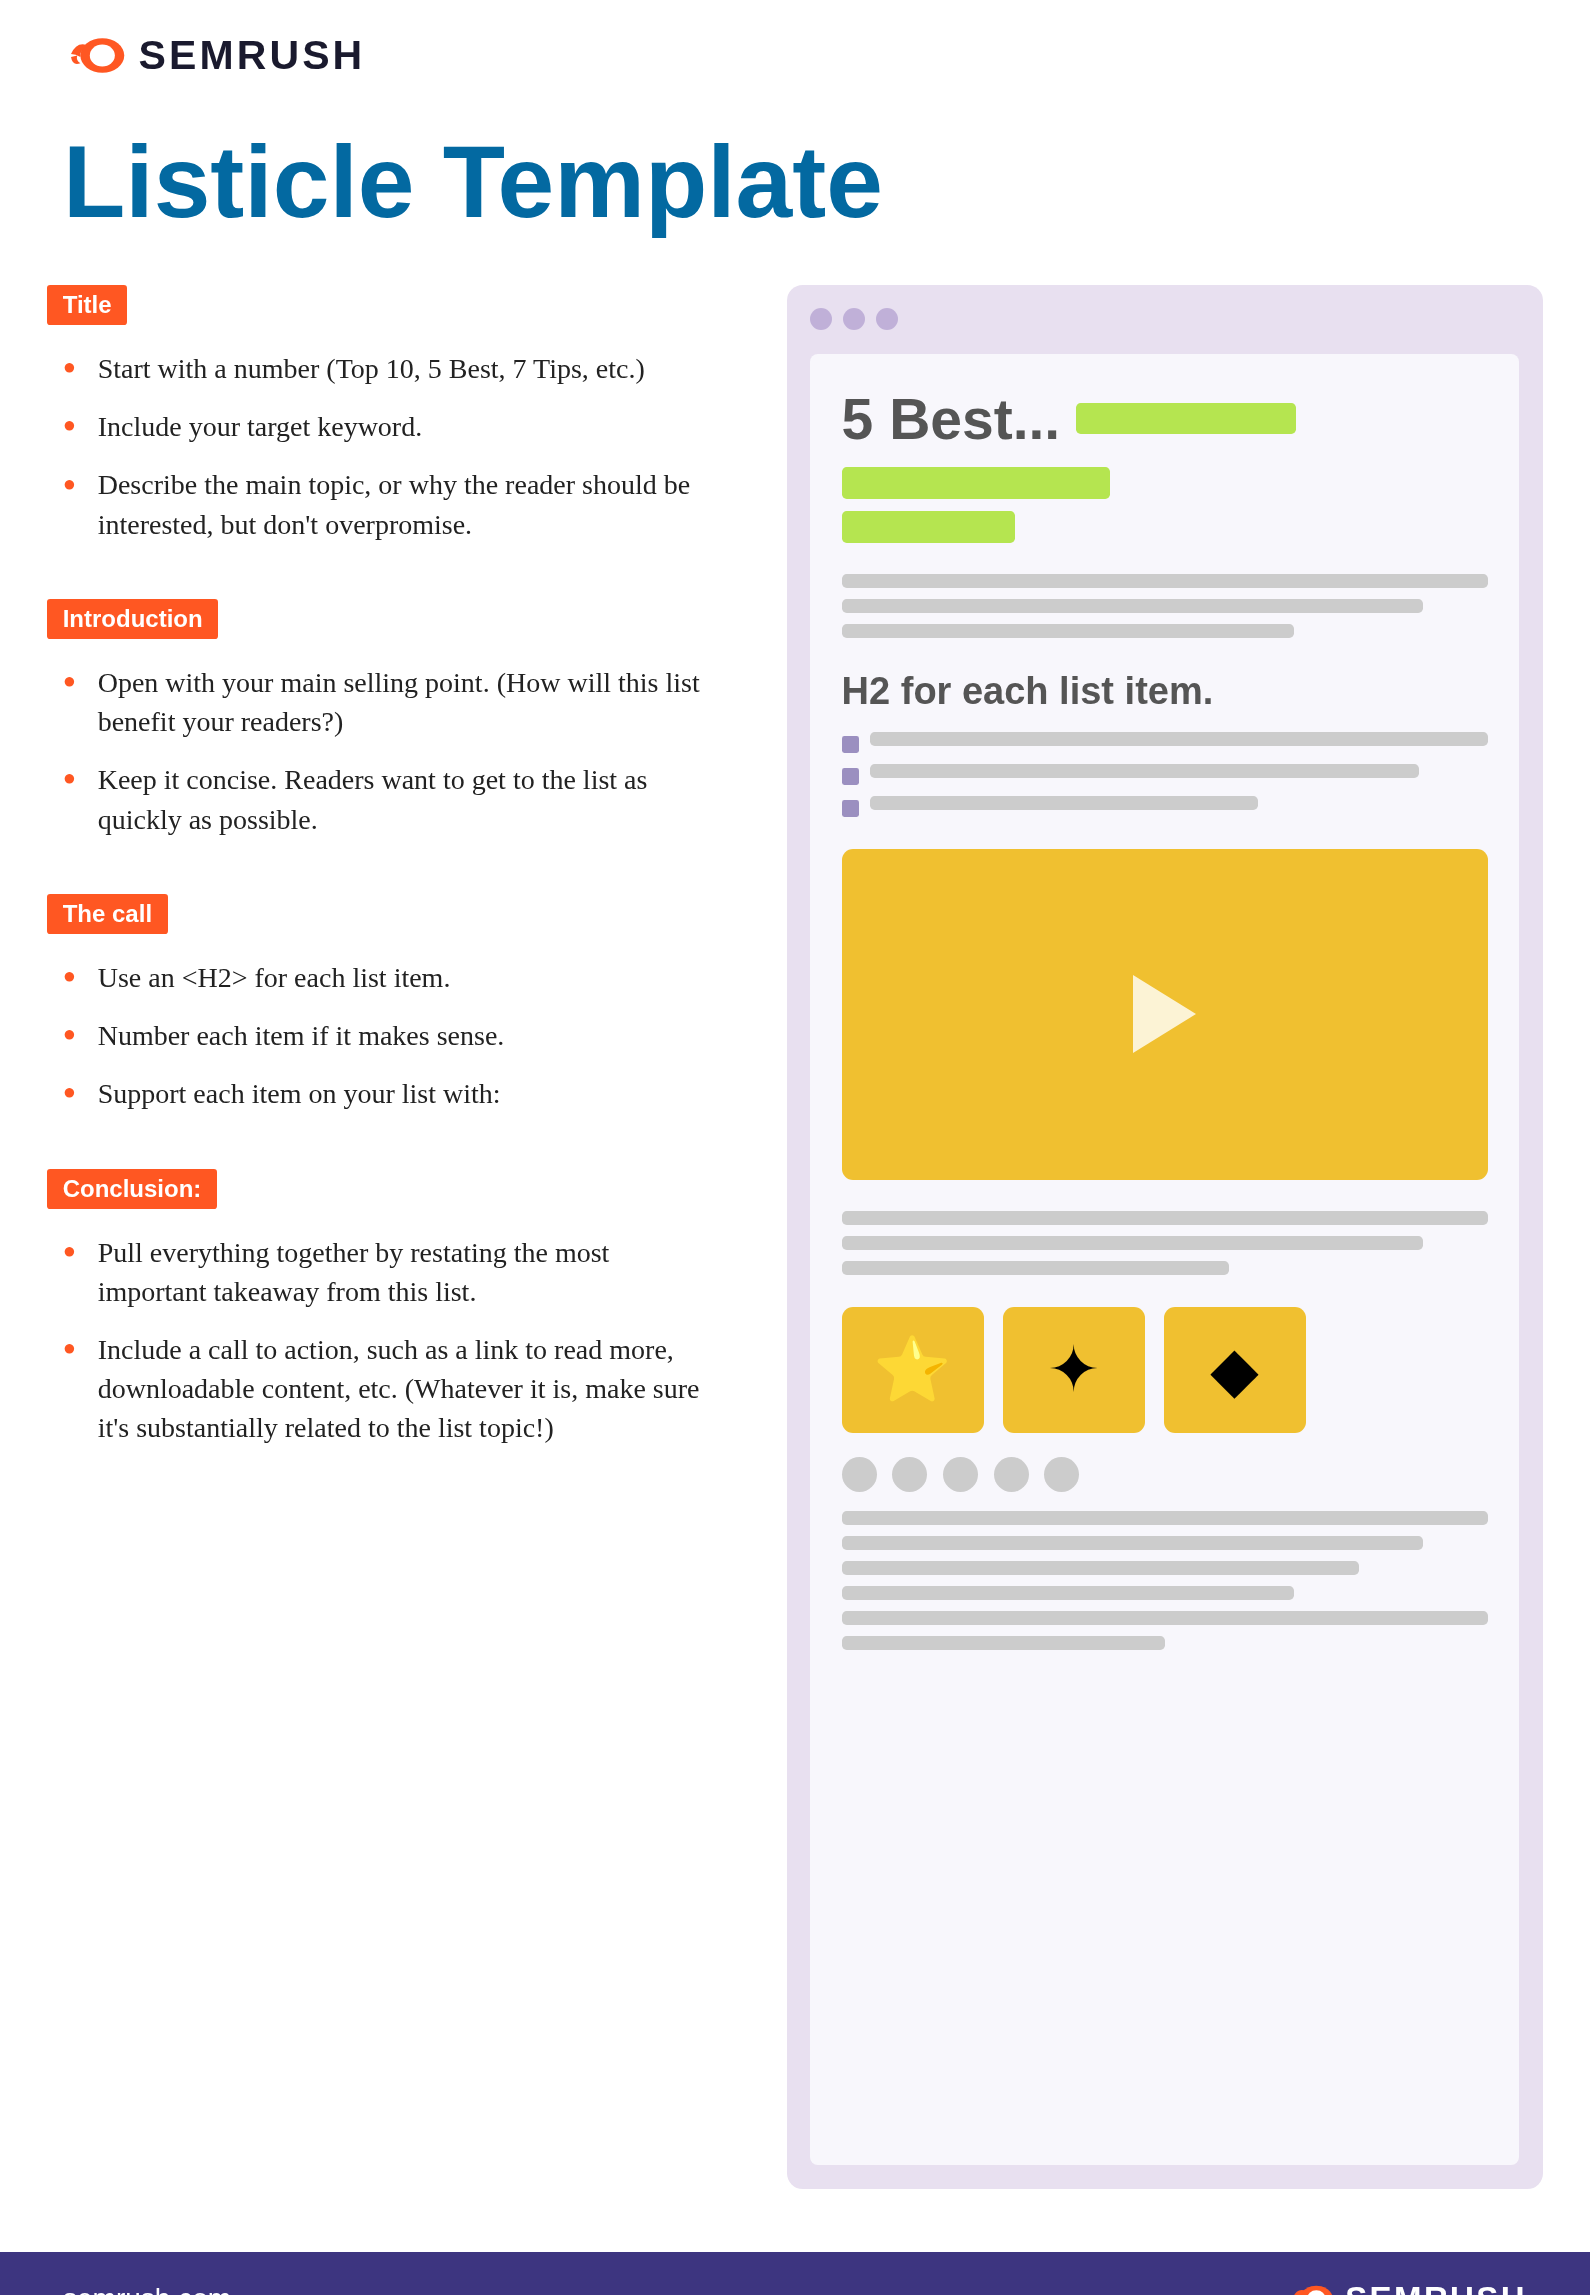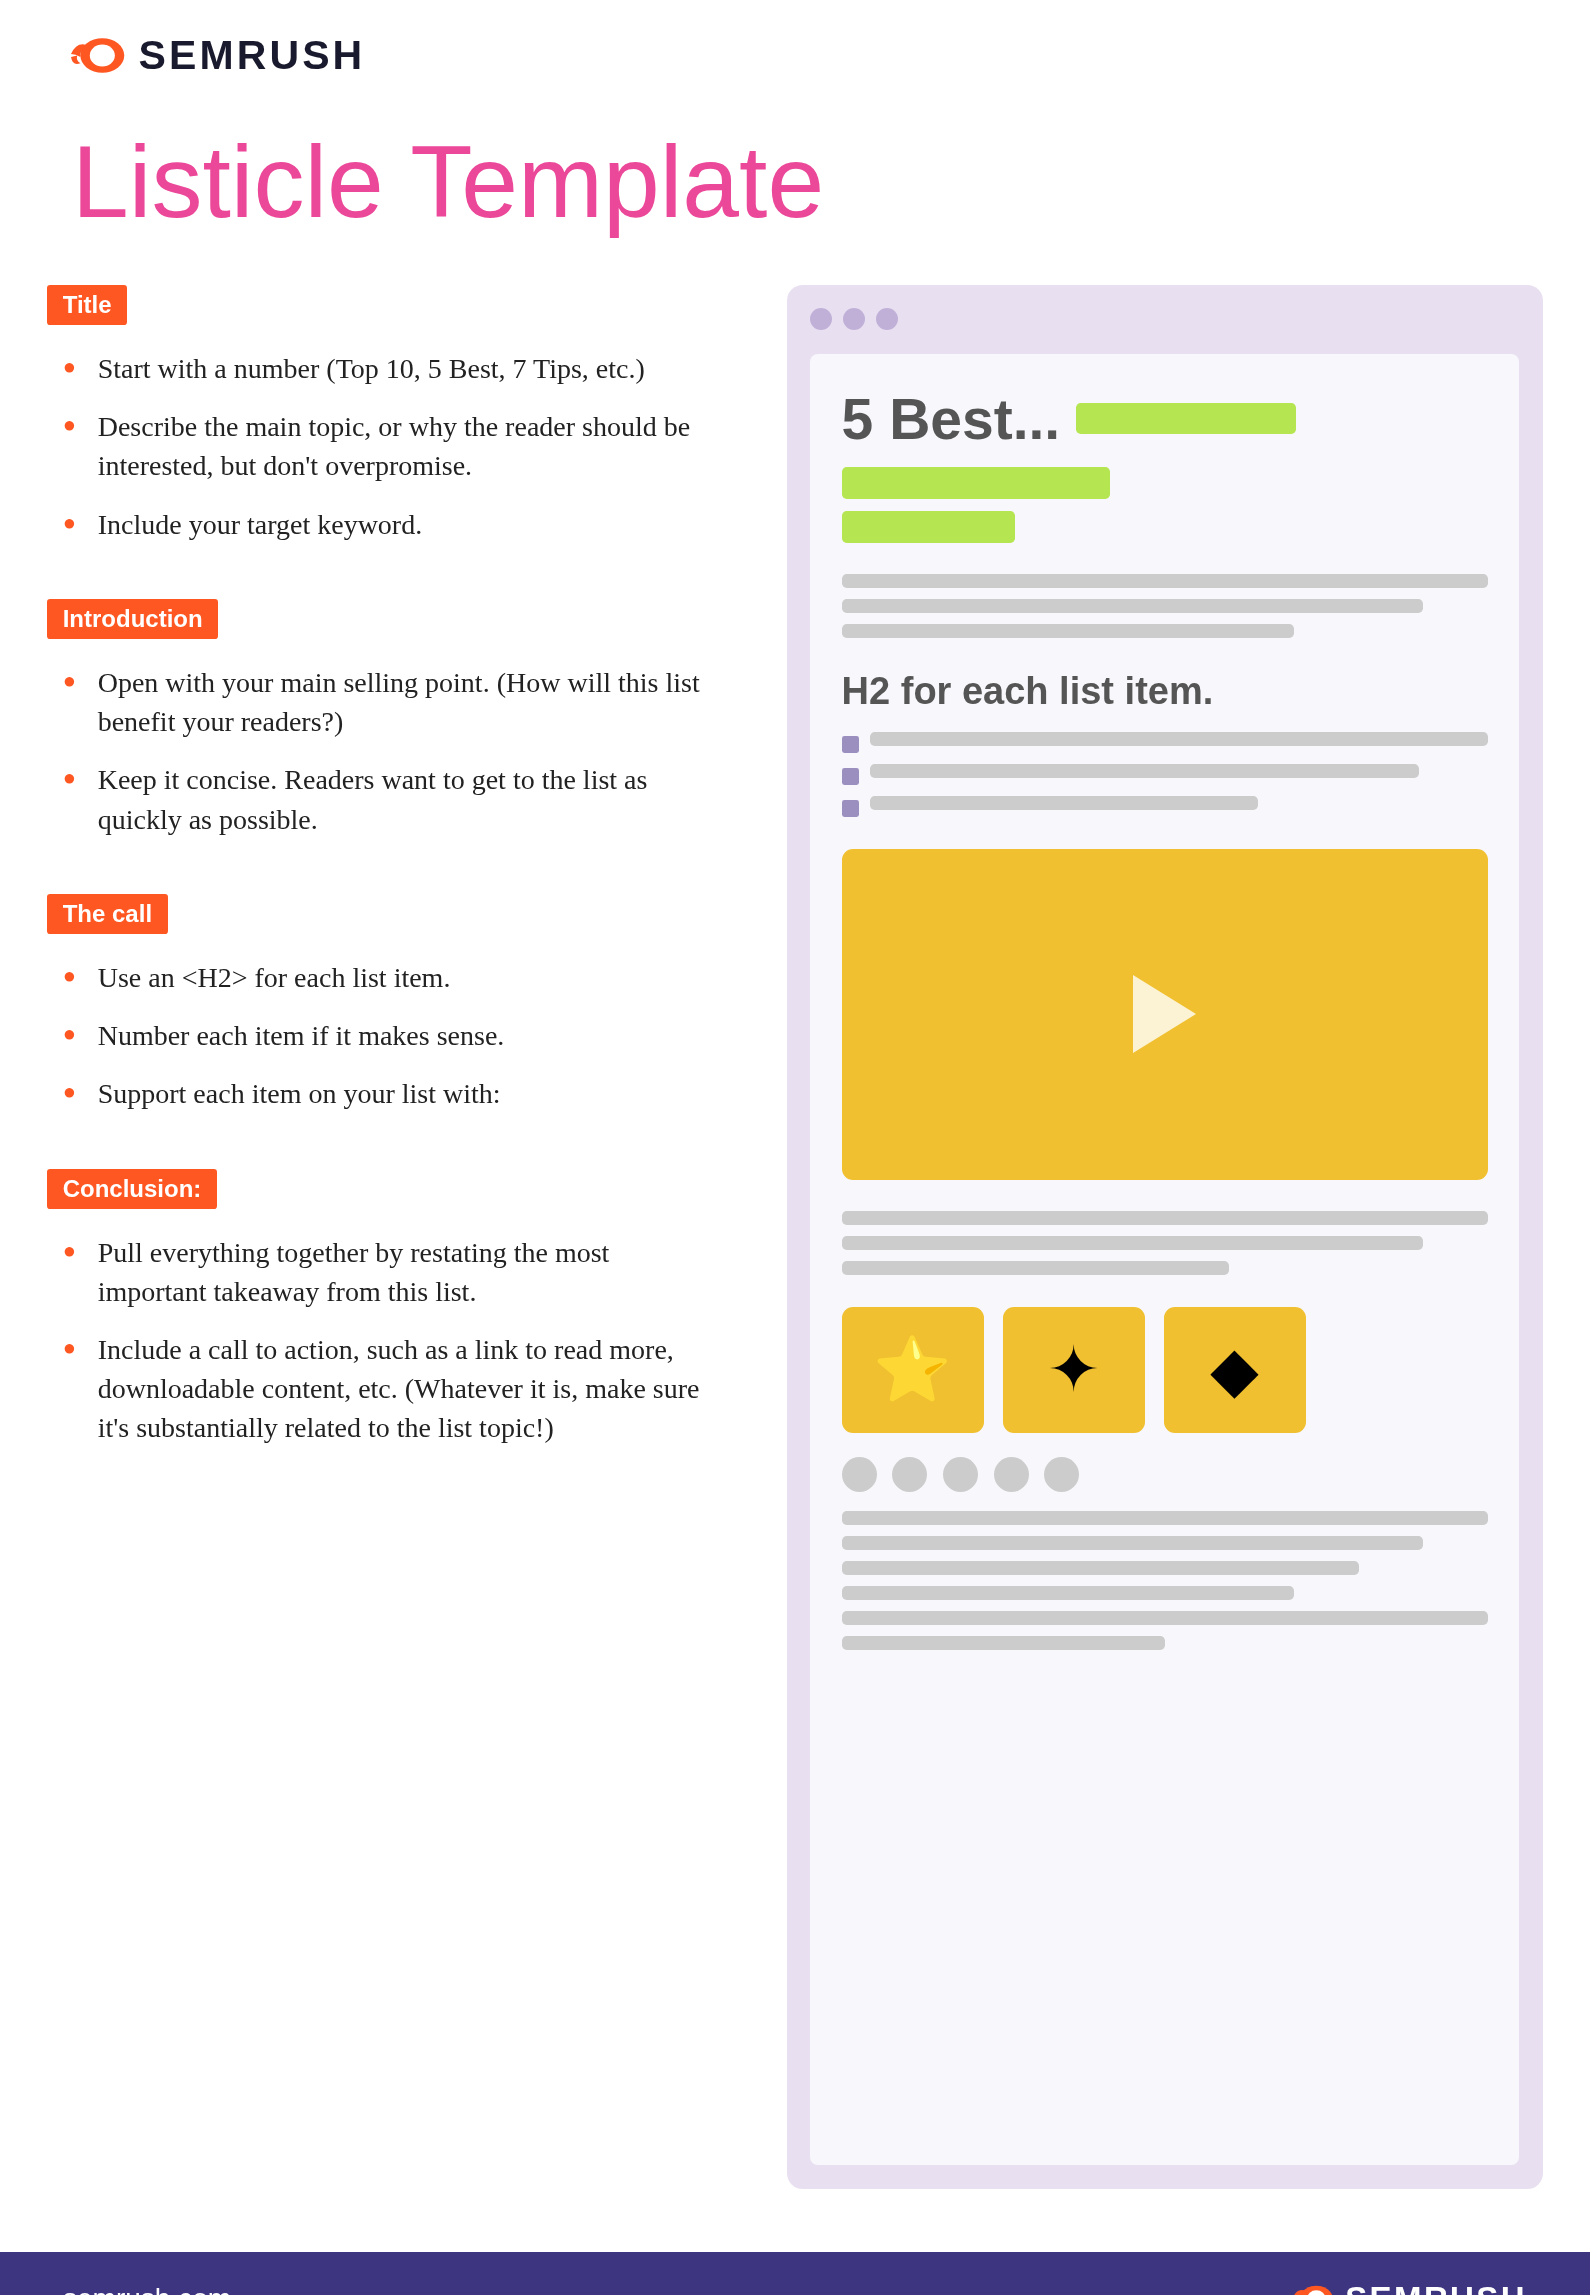--- a/index.html
+++ b/index.html
@@ -25,25 +25,24 @@
     .logo-text {
       font-size: 41px;
       font-weight: 900;
       color: #1a1a2e;
       letter-spacing: 3.1px;
     }
 
     
     .page-title {
       font-size: 102px;
-      font-weight: 400;
-      color: #ec4899;
+      font-weight: 700;
+      color: #0369a1;
       padding: 31.5px 63px 47px 63px;
       line-height: 1.1;
-      margin-left: 9px;
     }
 
     
     .main-content {
       display: flex;
       padding: 0 47px 0 47px;
       gap: 0;
       position: relative;
     }
 
@@ -280,22 +279,22 @@
 <div class="page-title">Listicle Template</div>
 
 <div class="main-content">
 
   <div class="left-col">
 
     <div class="section-block">
       <div class="section-label">Title</div>
       <ul class="bullet-list">
         <li>Start with a number (Top 10, 5 Best, 7 Tips, etc.)</li>
+        <li>Include your target keyword.</li>
         <li>Describe the main topic, or why the reader should be interested, but don't overpromise.</li>
-        <li>Include your target keyword.</li>
       </ul>
     </div>
 
     <div class="section-block">
       <div class="section-label">Introduction</div>
       <ul class="bullet-list">
         <li>Open with your main selling point. (How will this list benefit your readers?)</li>
         <li>Keep it concise. Readers want to get to the list as quickly as possible.</li>
       </ul>
     </div>

